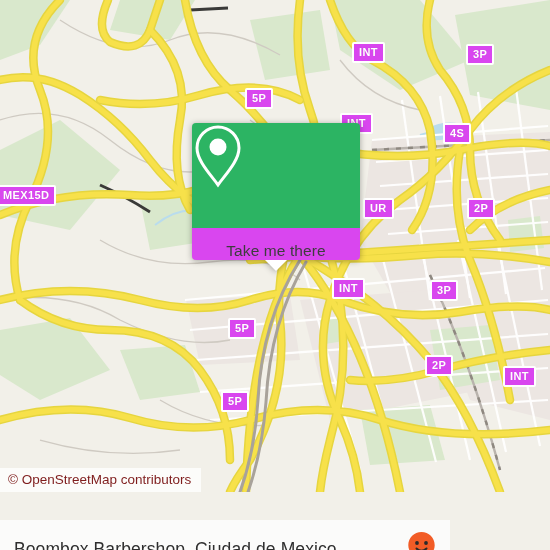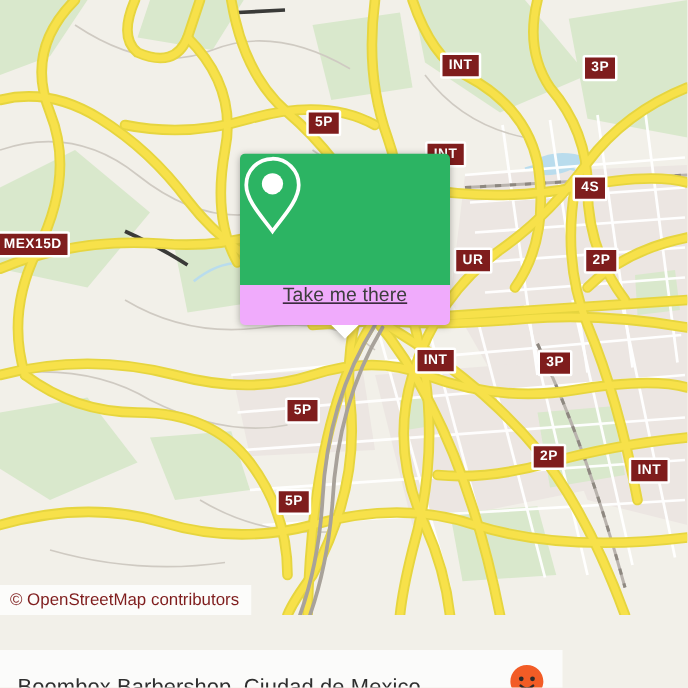--- a/index.html
+++ b/index.html
@@ -10,21 +10,21 @@
   }
   #app{position:relative;width:550px;height:550px;overflow:hidden;}
 
   
   #map{position:absolute;left:0;top:0;width:550px;height:492px;overflow:hidden;background:#f2f0e9;}
   #map svg{position:absolute;left:0;top:0;}
 
   
   .shield{
     position:absolute;
-    background:#7f1d1d;
+    background:#d946ef;
     border:2px solid #ffffff;
     border-radius:2px;
     color:#ffffff;
     font-size:11px;
     font-weight:bold;
     line-height:14px;
     padding:1px 5px 2px 5px;
     letter-spacing:.4px;
     white-space:nowrap;
     text-shadow:0 0 1px rgba(0,0,0,.12);
@@ -36,26 +36,25 @@
     position:absolute;left:192px;top:123px;width:168px;
     filter:drop-shadow(0 1px 3px rgba(0,0,0,.32));
   }
   #popup-head{
     background:#2cb463;
     border-radius:4px 4px 0 0;
     height:105px;
     display:flex;align-items:center;justify-content:center;
   }
   #popup-foot{
-    background:#f0abfc;
+    background:#d946ef;
     border-radius:0 0 4px 4px;
     height:32px;
-    display:flex;align-items:flex-start;justify-content:center;
+    display:flex;align-items:flex-end;justify-content:center;
     position:relative;
-    text-decoration:underline;
   }
   #popup-foot .label{
     color:#3d3d3d;font-size:15.5px;letter-spacing:.1px;
   }
   #popup-tail{
     position:absolute;left:50%;top:100%;margin-left:-11px;
     width:0;height:0;
     border-left:11px solid transparent;
     border-right:11px solid transparent;
     border-top:11px solid #ffffff;
@@ -244,21 +243,21 @@
           <path d="M306 262 Q270 322 266 402 Q262 452 248 492"></path>
         </g>
 
       </g>
     </svg>
 
     <div class="shield" style="left:352px;top:42px;">INT</div>
     <div class="shield" style="left:466px;top:44px;">3P</div>
     <div class="shield" style="left:245px;top:88px;">5P</div>
     <div class="shield" style="left:340px;top:113px;">INT</div>
-    <div class="shield" style="left:458px;top:123px;margin-top:17px;">4S</div>
+    <div class="shield" style="left:443px;top:123px;">4S</div>
     <div class="shield" style="left:-4px;top:185px;">MEX15D</div>
     <div class="shield" style="left:355px;top:198px;margin-left:8px;">UR</div>
     <div class="shield" style="left:467px;top:198px;">2P</div>
     <div class="shield" style="left:332px;top:278px;">INT</div>
     <div class="shield" style="left:430px;top:280px;">3P</div>
     <div class="shield" style="left:228px;top:318px;">5P</div>
     <div class="shield" style="left:425px;top:355px;">2P</div>
     <div class="shield" style="left:503px;top:366px;">INT</div>
     <div class="shield" style="left:221px;top:391px;">5P</div>
 

